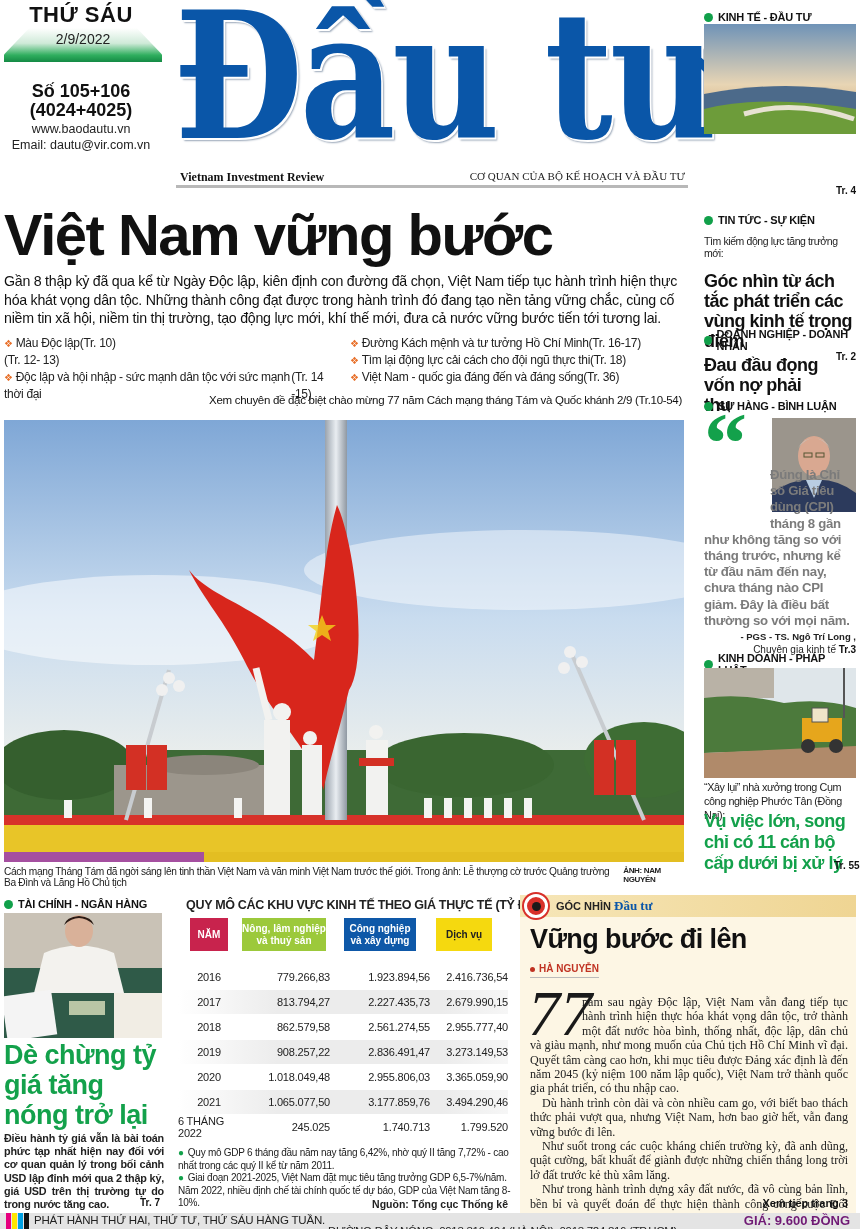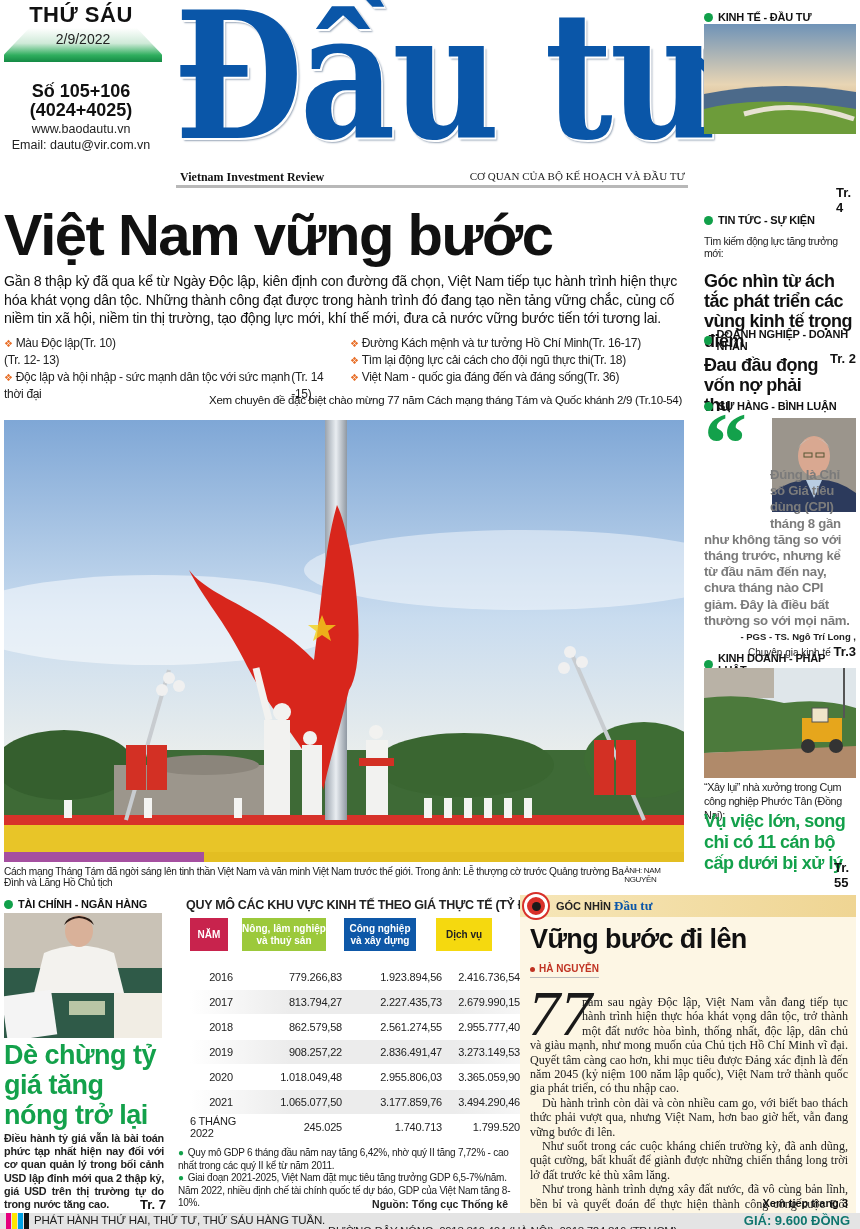--- a/index.html
+++ b/index.html
@@ -23,21 +23,21 @@
   #subtitle-en { position: absolute; left: 180px; top: 170px; font-family: "Liberation Serif", serif; font-weight: 700; font-size: 12px; color: #111; }
   #subtitle-vn { position: absolute; left: 460px; top: 170px; width: 225px; text-align: right; font-family: "Liberation Serif", serif; font-size: 11px; color: #222; }
   #mast-rule { position: absolute; left: 176px; top: 185px; width: 512px; height: 3px; background: #b8b8b8; }
 
   
   .sec-label { font-weight: 700; font-size: 11px; color: #111; display: flex; align-items: center; gap: 5px; letter-spacing: -0.2px; }
   .sec-dot { width: 9px; height: 9px; border-radius: 50%; background: #11a04a; display: inline-block; }
   #right-col { position: absolute; left: 700px; top: 0; width: 160px; height: 900px; }
   .r-block { position: absolute; left: 4px; width: 152px; }
   .r-head { font-weight: 700; font-size: 18px; line-height: 20px; letter-spacing: -0.5px; color: #111; }
-  .tr-ref { font-weight: 700; font-size: 13px; color: #111; }
+  .tr-ref { font-weight: 700; font-size: 10px; color: #111; }
 
   .img { position: absolute; overflow: hidden; }
 
   
   #main-headline { position: absolute; left: 4px; top: 200px; font-weight: 700; font-size: 58px; letter-spacing: -1.5px; color: #111; line-height: 70px; }
   #main-lead { position: absolute; left: 4px; top: 272px; width: 690px; font-size: 14.2px; line-height: 18.5px; color: #111; letter-spacing: -0.25px; }
   .toc { position: absolute; top: 335px; font-size: 12px; line-height: 17px; color: #222; letter-spacing: -0.3px; }
   .toc-row { display: flex; }
   .toc-row .dia { color: #e8702a; font-size: 10px; margin-right: 3px; }
   #special-link { position: absolute; left: 150px; top: 394px; width: 532px; text-align: right; font-weight: 400; font-size: 11.5px; color: #111; letter-spacing: -0.3px; }
@@ -45,21 +45,21 @@
   #hero { position: absolute; left: 4px; top: 420px; width: 680px; height: 442px; }
   #hero-caption { position: absolute; left: 4px; top: 866px; width: 680px; font-size: 10.2px; color: #222; letter-spacing: -0.35px; display: flex; justify-content: space-between; }
 
   
   #bl-head { position: absolute; left: 4px; top: 1040px; width: 166px; font-weight: 700; font-size: 27px; line-height: 30px; color: #13a14b; letter-spacing: -0.5px; }
   #bl-body { position: absolute; left: 4px; top: 1132px; width: 160px; font-weight: 700; font-size: 10.8px; line-height: 13.2px; text-align: justify; color: #222; letter-spacing: -0.2px; }
 
   
   #tbl-title { position: absolute; left: 186px; top: 898px; font-weight: 700; font-size: 12.5px; color: #222; letter-spacing: -0.3px; }
   .th { position: absolute; top: 918px; height: 33px; display: flex; align-items: center; justify-content: center; text-align: center; font-weight: 700; font-size: 10px; line-height: 12px; color: #fff; }
-  .trow { position: absolute; left: 178px; width: 330px; height: 24px; display: flex; align-items: center; font-size: 11px; color: #222; letter-spacing: -0.2px; margin-left: 12px; }
+  .trow { position: absolute; left: 178px; width: 330px; height: 24px; display: flex; align-items: center; font-size: 11px; color: #222; letter-spacing: -0.2px; }
   .trow.shade { background: linear-gradient(90deg, #ffffff 0%, #ececec 30%, #ececec 80%, #f6f6f6 100%); }
   .c0 { width: 62px; text-align: center; }
   .c1 { width: 90px; text-align: right; }
   .c2 { width: 100px; text-align: right; }
   .c3 { width: 78px; text-align: right; }
   #tbl-notes { position: absolute; left: 178px; top: 1147px; width: 335px; font-size: 10px; line-height: 12.5px; color: #222; letter-spacing: -0.25px; }
   #tbl-notes .b { color: #13a14b; margin-right: 4px; }
   #tbl-source { position: absolute; left: 300px; top: 1198px; width: 208px; text-align: right; font-weight: 700; font-size: 10.5px; color: #222; }
 
   
@@ -76,21 +76,21 @@
   #gn-body { position: absolute; left: 530px; top: 995px; width: 318px; font-family: "Liberation Serif", serif; font-size: 12.1px; line-height: 14.4px; text-align: justify; color: #222; }
   #gn-body p { text-indent: 12px; }
   #gn-body p.first { text-indent: 0; padding-left: 54px; }
   #gn-more { position: absolute; left: 650px; top: 1197px; width: 198px; text-align: right; font-weight: 700; font-size: 11px; color: #111; }
 
   
   #footer { position: absolute; left: 0; top: 1213px; width: 860px; height: 16px; background: #e4e4e4; }
   .cmyk { position: absolute; top: 1213px; width: 5px; height: 16px; }
   #foot-left { position: absolute; left: 34px; top: 1214px; font-size: 11.5px; color: #222; letter-spacing: -0.2px; }
   #foot-hot { position: absolute; left: 328px; top: 1214px; font-size: 11.5px; color: #222; letter-spacing: -0.3px; margin-top: 11px; }
-  #foot-price { position: absolute; left: 700px; top: 1213px; width: 150px; text-align: right; font-weight: 700; font-size: 13px; color: #0f766e; }
+  #foot-price { position: absolute; left: 700px; top: 1213px; width: 150px; text-align: right; font-weight: 700; font-size: 13px; color: #701a75; }
 </style>
 </head>
 <body>
 
 <div id="masthead-left">
   <div id="weekday">THỨ SÁU</div>
   <div id="date-band">
     <div class="trap"></div>
     <div id="date-text">2/9/2022</div>
   </div>
@@ -207,21 +207,21 @@
         <rect x="440" y="378" width="8" height="20"></rect>
         <rect x="460" y="378" width="8" height="20"></rect>
       <rect x="480" y="378" width="8" height="20"></rect>
         <rect x="500" y="378" width="8" height="20"></rect>
         <rect x="520" y="378" width="8" height="20"></rect>
     </g>
   </svg>
 </div>
 <div id="hero-caption">
   <span>Cách mạng Tháng Tám đã ngời sáng lên tinh thần Việt Nam và văn minh Việt Nam trước thế giới. Trong ảnh:  Lễ thượng cờ trước Quảng trường Ba Đình và Lăng Hồ Chủ tịch</span>
-  <span style="font-size:8px;font-weight:400;">ẢNH: NAM NGUYỄN</span>
+  <span style="font-size:8px;font-weight:700;">ẢNH: NAM NGUYỄN</span>
 </div>
 
 <div id="right-col">
 
   <div class="r-block" style="top:11px;">
     <div class="sec-label">
         <span class="sec-dot"></span>
         <span>KINH TẾ - ĐẦU TƯ</span>
       </div>
   </div>

